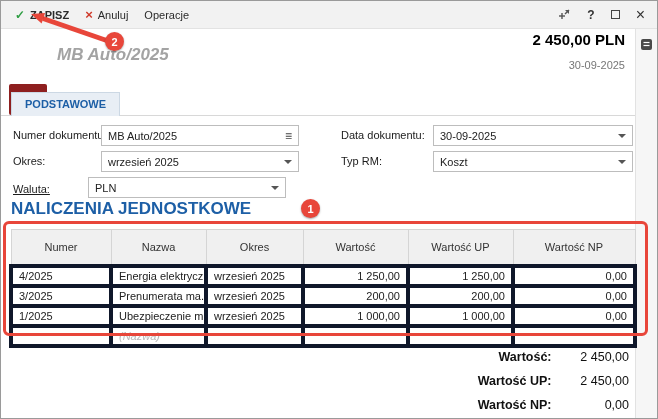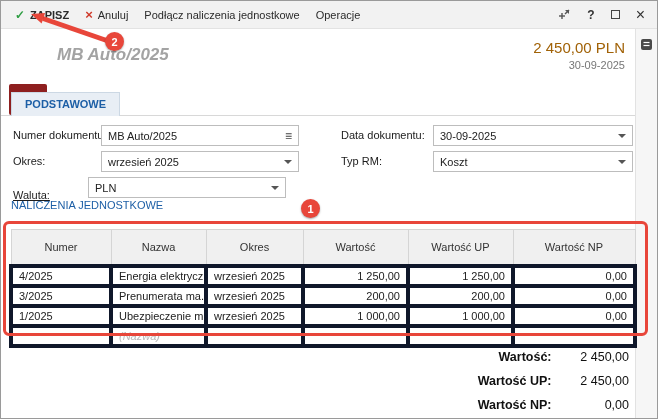--- a/index.html
+++ b/index.html
@@ -20,42 +20,42 @@
   .win-box { width: 9px; height: 9px; border: 1px solid #444; display: inline-block; }
   .win-close { font-size: 16px; color: #333; line-height: 1; }
   .pin-svg { display: block; }
 
   
   .avatar { position: absolute; left: 8px; top: 40px; width: 38px; height: 31px; background: #8e1f1f;
             color: #fff; font-weight: bold; font-size: 13px; display: flex; align-items: center;
             justify-content: center; border-radius: 2px; letter-spacing: .5px; margin-top: 43px; }
   .doc-title { position: absolute; left: 56px; top: 44px; font-size: 17px; font-style: italic;
                font-weight: 600; color: #a3a3a3; }
-  .amount { position: absolute; right: 32px; top: 38px; font-size: 15px; color: #a16207; }
+  .amount { position: absolute; right: 32px; top: 30px; font-size: 15px; color: #000000; font-weight: bold; }
   .amount-date { position: absolute; right: 32px; top: 58px; font-size: 11px; color: #777; }
 
   
   .right-strip { position: absolute; top: 28px; right: 0; width: 22px; bottom: 0; background: #f6f6f6;
                  border-left: 1px solid #e2e2e2; display: flex; justify-content: center; }
   .note-icon { margin-top: 9px; }
 
   
   .tabbar { position: absolute; left: 0; top: 90px; right: 22px; height: 25px; border-bottom: 1px solid #d8d8d8; }
   .tab { position: absolute; left: 10px; bottom: -1px; padding: 5px 13px 6px; background: #e8eef5;
          border: 1px solid #ccd8e4; border-bottom: none; color: #1d5fa6; font-weight: bold; font-size: 11px; }
 
   
   .f-label { position: absolute; height: 21px; line-height: 21px; color: #1c1c1c; }
   .f-input { position: absolute; height: 21px; border: 1px solid #bdbdbd; background: #fff;
              display: flex; align-items: center; justify-content: space-between; padding: 0 6px; }
   .chev { width: 0; height: 0; border-left: 4px solid transparent; border-right: 4px solid transparent;
           border-top: 4px solid #555; }
   .hamb { color: #444; font-size: 12px; line-height: 1; }
 
-  .section-title { position: absolute; left: 10px; top: 198px; color: #1d5fa6; font-weight: normal; font-size: 11px; }
+  .section-title { position: absolute; left: 10px; top: 198px; color: #1d5fa6; font-weight: bold; font-size: 17px; }
 
   
   .grid-wrap { position: absolute; left: 8px; top: 228px; width: 624px; }
   table.grid { width: 100%; border-collapse: collapse; table-layout: fixed; font-size: 11px; }
   .grid th { background: #f0f0f0; font-weight: normal; height: 36px; border: 1px solid #d5d5d5; color: #333; }
   .grid td { height: 20px; border: 4px solid #0f172a; padding: 0 6px; background: #fff;
              overflow: hidden; white-space: nowrap; }
   .grid td.num { text-align: right; }
   .grid td.ph { color: #b8b8b8; font-style: italic; }
 
@@ -81,23 +81,20 @@
 <div class="window">
 
   <div class="toolbar">
     <div class="tb-btn tb-save">
       <span class="icon-check">✓</span>
       <span class="lbl">ZAPISZ</span>
     </div>
     <div class="tb-btn">
       <span class="icon-cross">×</span>
       <span>Anuluj</span>
-    </div>
-    <div class="tb-btn">
-      <span>Podłącz naliczenia jednostkowe</span>
     </div>
     <div class="tb-btn">
       <span>Operacje</span>
     </div>
     <div class="tb-right">
       <span>
         <svg class="pin-svg" width="14" height="14" viewBox="0 0 14 14">
           <line x1="2" y1="8" x2="8" y2="8" stroke="#555" stroke-width="1.4"></line>
           <line x1="5" y1="5" x2="5" y2="11" stroke="#555" stroke-width="1.4"></line>
           <line x1="8" y1="6" x2="12" y2="2" stroke="#555" stroke-width="1.4"></line>
@@ -134,21 +131,21 @@
     <span>MB Auto/2025</span>
     <span class="hamb">≡</span>
   </div>
 
   <div class="f-label" style="left:12px; top:150px;">Okres:</div>
   <div class="f-input" style="left:100px; top:150px; width:198px;">
     <span>wrzesień 2025</span>
     <span class="chev"></span>
   </div>
 
-  <div class="f-label" style="left:12px; top:184px;text-decoration:underline;">Waluta:</div>
+  <div class="f-label" style="left:12px; top:178px;text-decoration:underline;">Waluta:</div>
   <div class="f-input" style="left:87px; top:176px; width:198px;justify-content:space-between;">
     <span>PLN</span>
     <span class="chev"></span>
   </div>
 
   <div class="f-label" style="left:340px; top:124px;">Data dokumentu:</div>
   <div class="f-input" style="left:432px; top:124px; width:200px;">
     <span>30-09-2025</span>
     <span class="chev"></span>
   </div>

